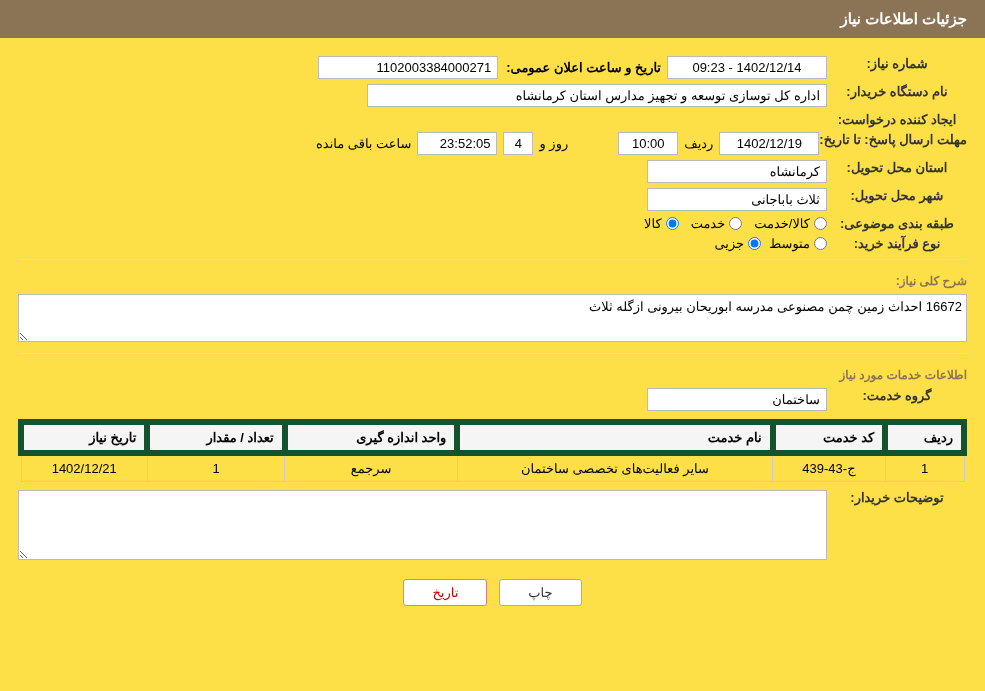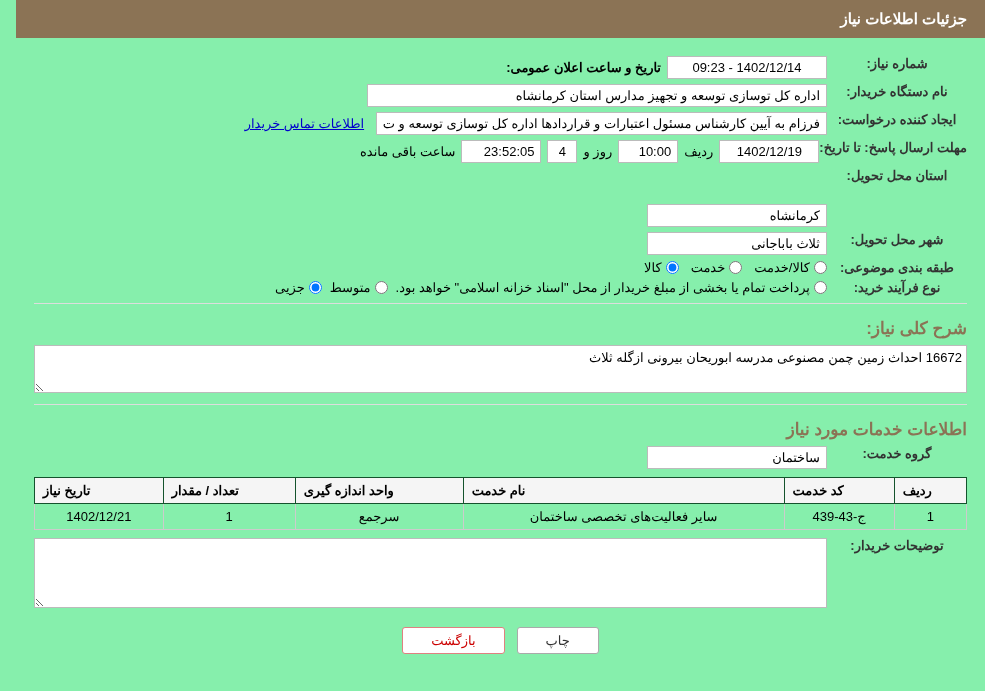--- a/index.html
+++ b/index.html
@@ -5,39 +5,38 @@
     * { box-sizing: border-box; margin: 0; padding: 0; }
     body {
       font-family: Tahoma, Arial, sans-serif;
       font-size: 13px;
       background: #f0f0f0;
       direction: rtl;
     }
     .page-wrapper {
       max-width: 985px;
       margin: 0 auto;
-      background: #86efac;
+      background: #fde047;
       min-height: 691px;
-      padding-left: 16px;
     }
     .header-bar {
       background: #8B7355;
       color: #fff;
       text-align: right;
       padding: 10px 18px;
       font-size: 15px;
       font-weight: bold;
     }
     .content {
       padding: 10px 18px;
     }
     .section-title {
       color: #8B7355;
       font-weight: bold;
-      font-size: 17px;
+      font-size: 12px;
       margin: 14px 0 6px 0;
       text-align: right;
     }
     .field {
       border: 1px solid #bbb;
       background: #fff;
       padding: 3px 6px;
       min-width: 60px;
       text-align: right;
     }
@@ -59,23 +58,23 @@
     .radio-input {
       cursor: pointer;
     }
     .data-table {
       width: 100%;
       border-collapse: collapse;
       margin: 8px 0;
     }
     .data-table th {
       background: #f5f5f5;
-      border: 1px solid #14532d;
+      border: 6px solid #14532d;
       padding: 5px 8px;
-      text-align: left;
+      text-align: right;
       font-weight: bold;
       font-size: 13px;
     }
     .data-table td {
       border: 1px solid #ccc;
       padding: 5px 8px;
       text-align: center;
     }
     .data-table tr:nth-child(even) { background: #fafafa; }
     .btn-bar {
@@ -142,62 +141,59 @@
   <div class="header-bar">
     <span>جزئیات اطلاعات نیاز</span>
   </div>
 
   <div class="content">
 
     <div class="info-row" style="margin-top:8px;">
       <div class="lbl">شماره نیاز:</div>
       <div class="val">
         <div style="display:flex; align-items:center; gap:8px; flex-direction:row-reverse; justify-content:flex-end;">
+          <span class="field" style="min-width:180px;">1102003384000271</span>
           <span style="display:flex; align-items:center; gap:6px;">
             <span class="field" style="min-width:160px; text-align:center;">1402/12/14 - 09:23</span>
             <span style="font-weight:bold;">تاریخ و ساعت اعلان عمومی:</span>
           </span>
         </div>
       </div>
     </div>
 
     <div class="info-row">
       <div class="lbl">نام دستگاه خریدار:</div>
       <div class="val">
         <span class="field" style="min-width:460px; display:inline-block;">اداره کل توسازی  توسعه و تجهیز مدارس استان کرمانشاه</span>
       </div>
     </div>
 
     <div class="info-row">
       <div class="lbl">ایجاد کننده درخواست:</div>
-      <div class="val">
-        <span class="field" style="min-width:320px; display:inline-block;">فرزام به آیین کارشناس مسئول اعتبارات و قراردادها اداره کل توسازی  توسعه و ت</span>
-        <span class="link-text" style="margin-right:8px;">اطلاعات تماس خریدار</span>
-      </div>
     </div>
 
     <div class="info-row">
       <div class="lbl">مهلت ارسال پاسخ: تا تاریخ:</div>
       <div class="val">
         <div style="display:flex; align-items:center; gap:6px;">
           <span class="field" style="min-width:100px; text-align:center;">1402/12/19</span>
           <span>ردیف</span>
-          <span class="field" style="min-width:60px; text-align:right;">10:00</span>
+          <span class="field" style="min-width:60px; text-align:center;margin-left:44px;">10:00</span>
           <span>روز و</span>
           <span class="field" style="min-width:30px; text-align:center;">4</span>
           <span class="field" style="min-width:80px; text-align:right;">23:52:05</span>
           <span>ساعت باقی مانده</span>
         </div>
       </div>
     </div>
 
     <div class="info-row">
       <div class="lbl">استان محل تحویل:</div>
       <div class="val">
-        <span class="field" style="min-width:180px; display:inline-block;margin-top:36px;">کرمانشاه</span>
+        <span class="field" style="min-width:180px; display:inline-block;">کرمانشاه</span>
       </div>
     </div>
 
     <div class="info-row">
       <div class="lbl">شهر محل تحویل:</div>
       <div class="val">
         <span class="field" style="min-width:180px; display:inline-block;">ثلاث باباجانی</span>
       </div>
     </div>
 
@@ -218,24 +214,20 @@
               <span>کالا</span>
           </label>
         </div>
       </div>
     </div>
 
     <div class="info-row">
       <div class="lbl">نوع فرآیند خرید:</div>
       <div class="val">
         <div style="display:flex; align-items:center; gap:8px; flex-wrap:wrap;">
-          <label class="radio-label">
-            <input type="radio" name="purchase_type" class="radio-input" style="">
-            <span>پرداخت تمام یا بخشی از مبلغ خریدار از محل "اسناد خزانه اسلامی" خواهد بود.</span>
-          </label>
           <label class="radio-label">
             <input type="radio" name="purchase_type" class="radio-input" style=""> 
               <span>متوسط</span>
           </label>
           <label class="radio-label">
             <input type="radio" name="purchase_type" class="radio-input" checked="" style=""> 
               <span>جزیی</span>
           </label>
         </div>
       </div>
@@ -283,17 +275,17 @@
 
     <div class="info-row" style="margin-top:8px;">
       <div class="lbl">توضیحات خریدار:</div>
       <div class="val">
         <textarea class="textarea-box" readonly="" style="min-height: 70px;"></textarea>
       </div>
     </div>
 
     <div class="btn-bar">
       <button class="btn btn-print">چاپ</button>
-      <button class="btn btn-back">بازگشت</button>
+      <button class="btn btn-back">تاریخ</button>
     </div>
 
   </div>
 </div>
 
 </body></html>

